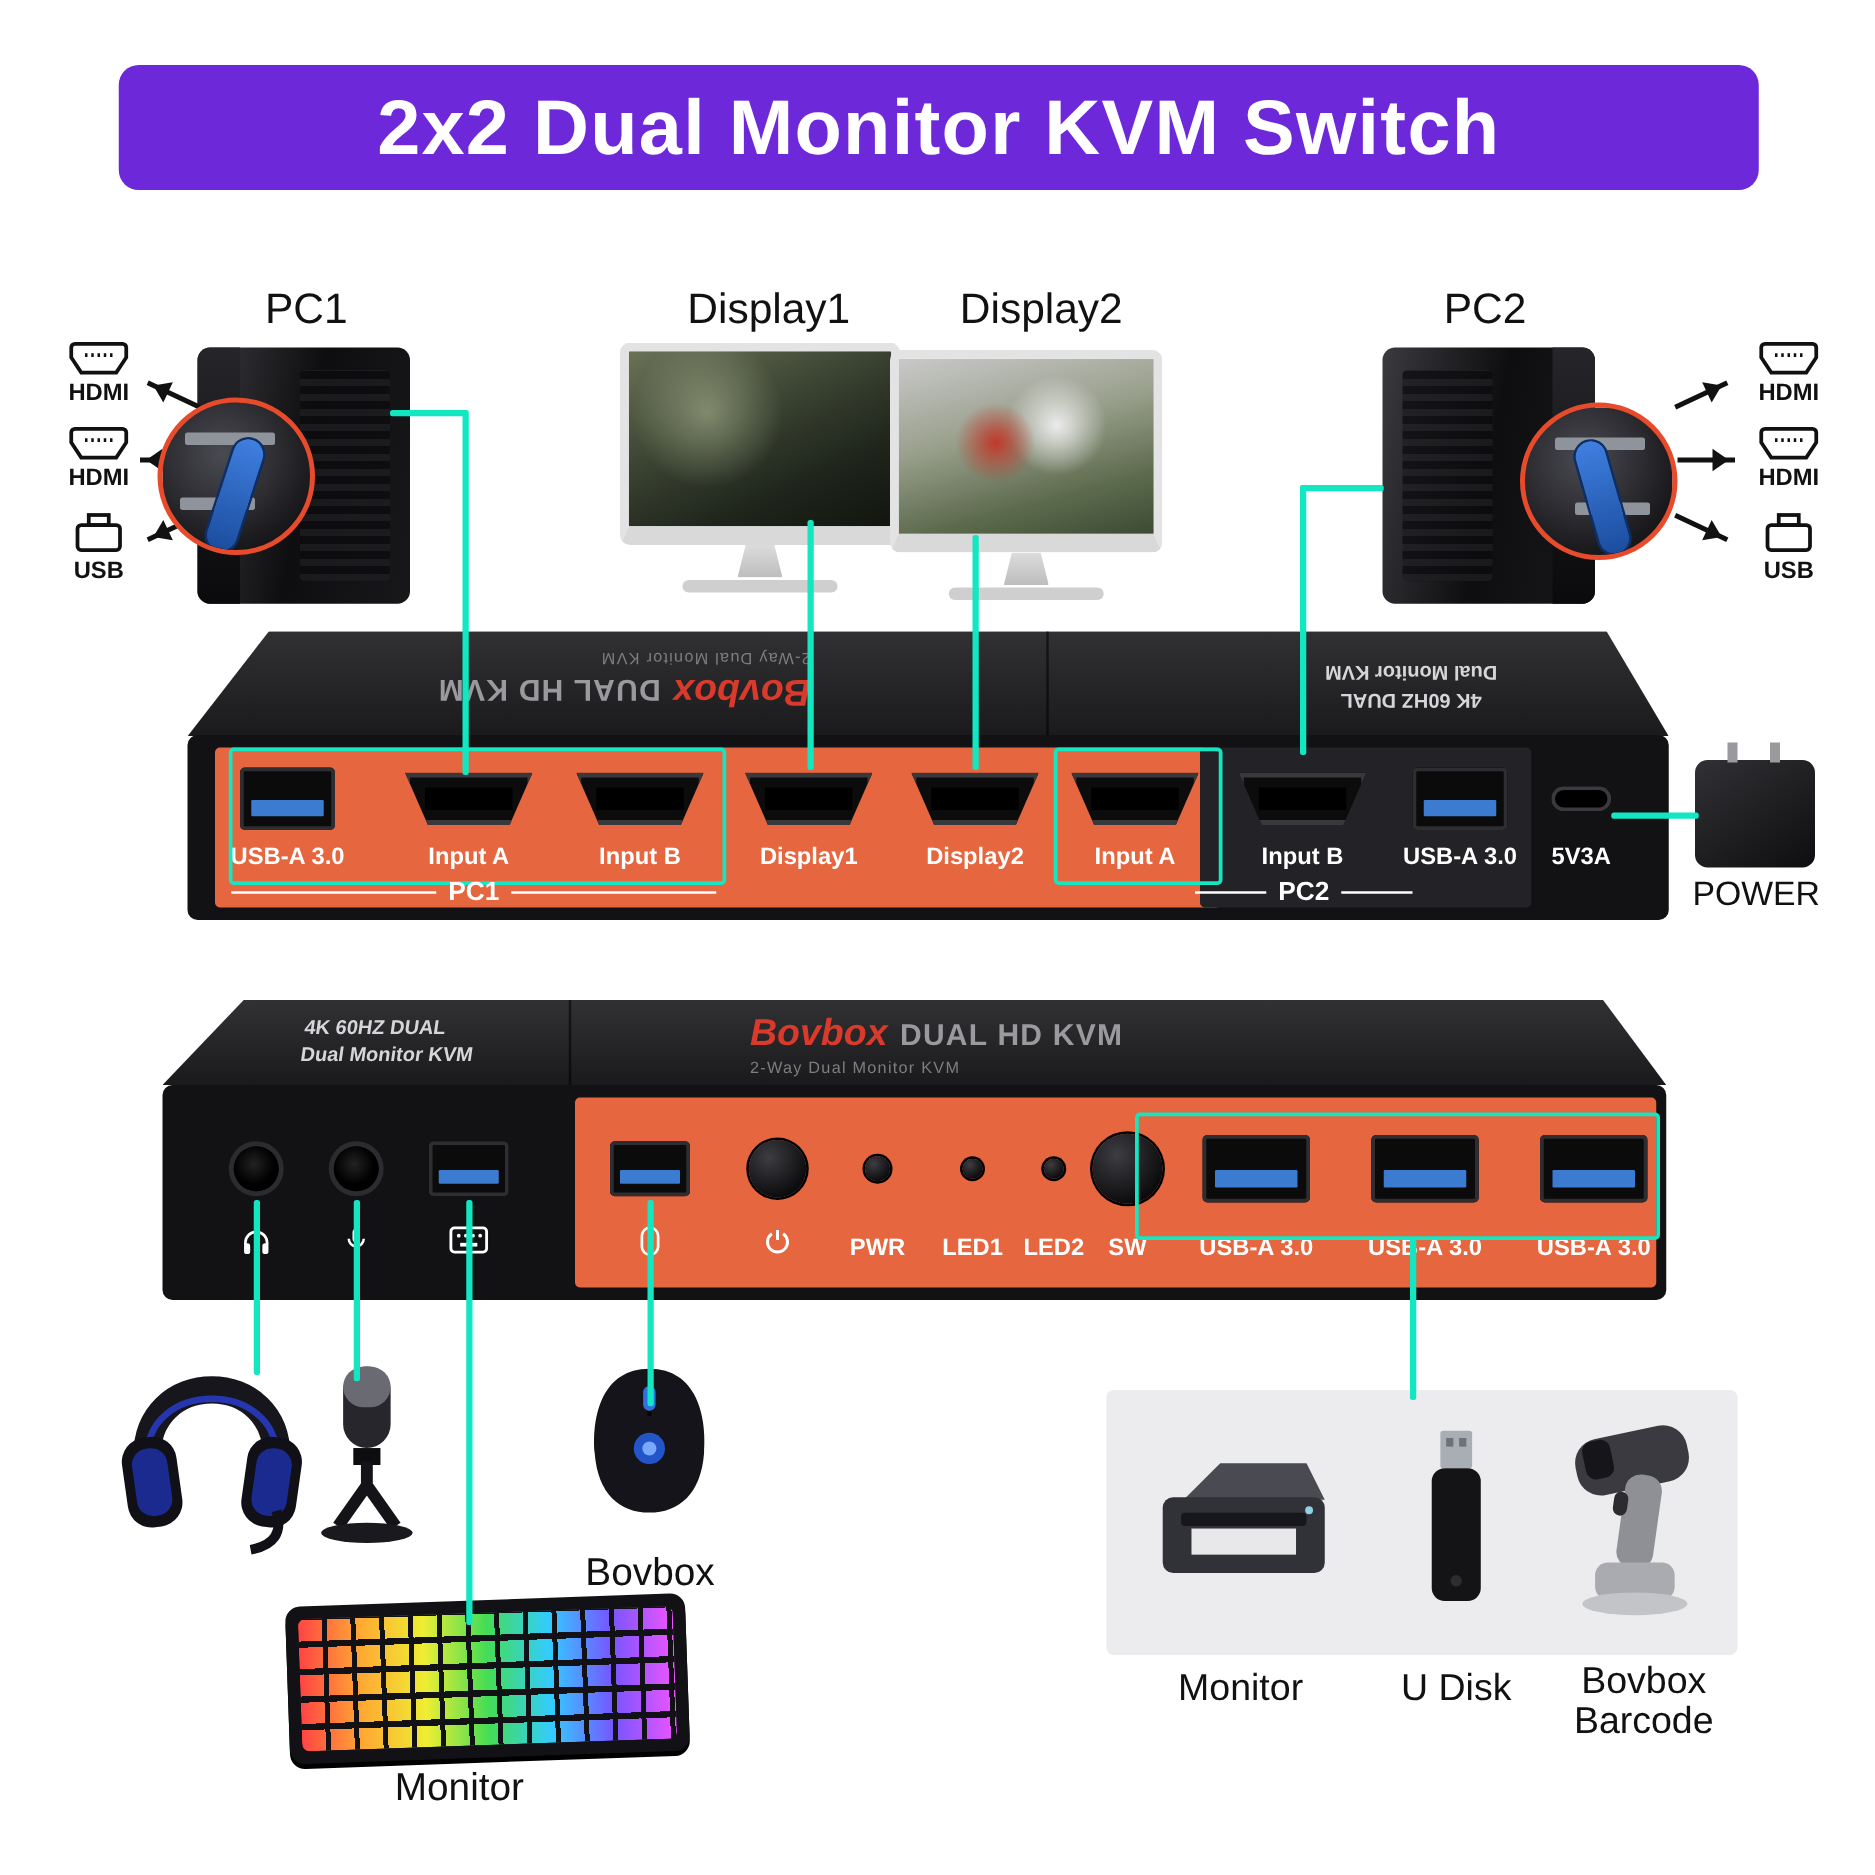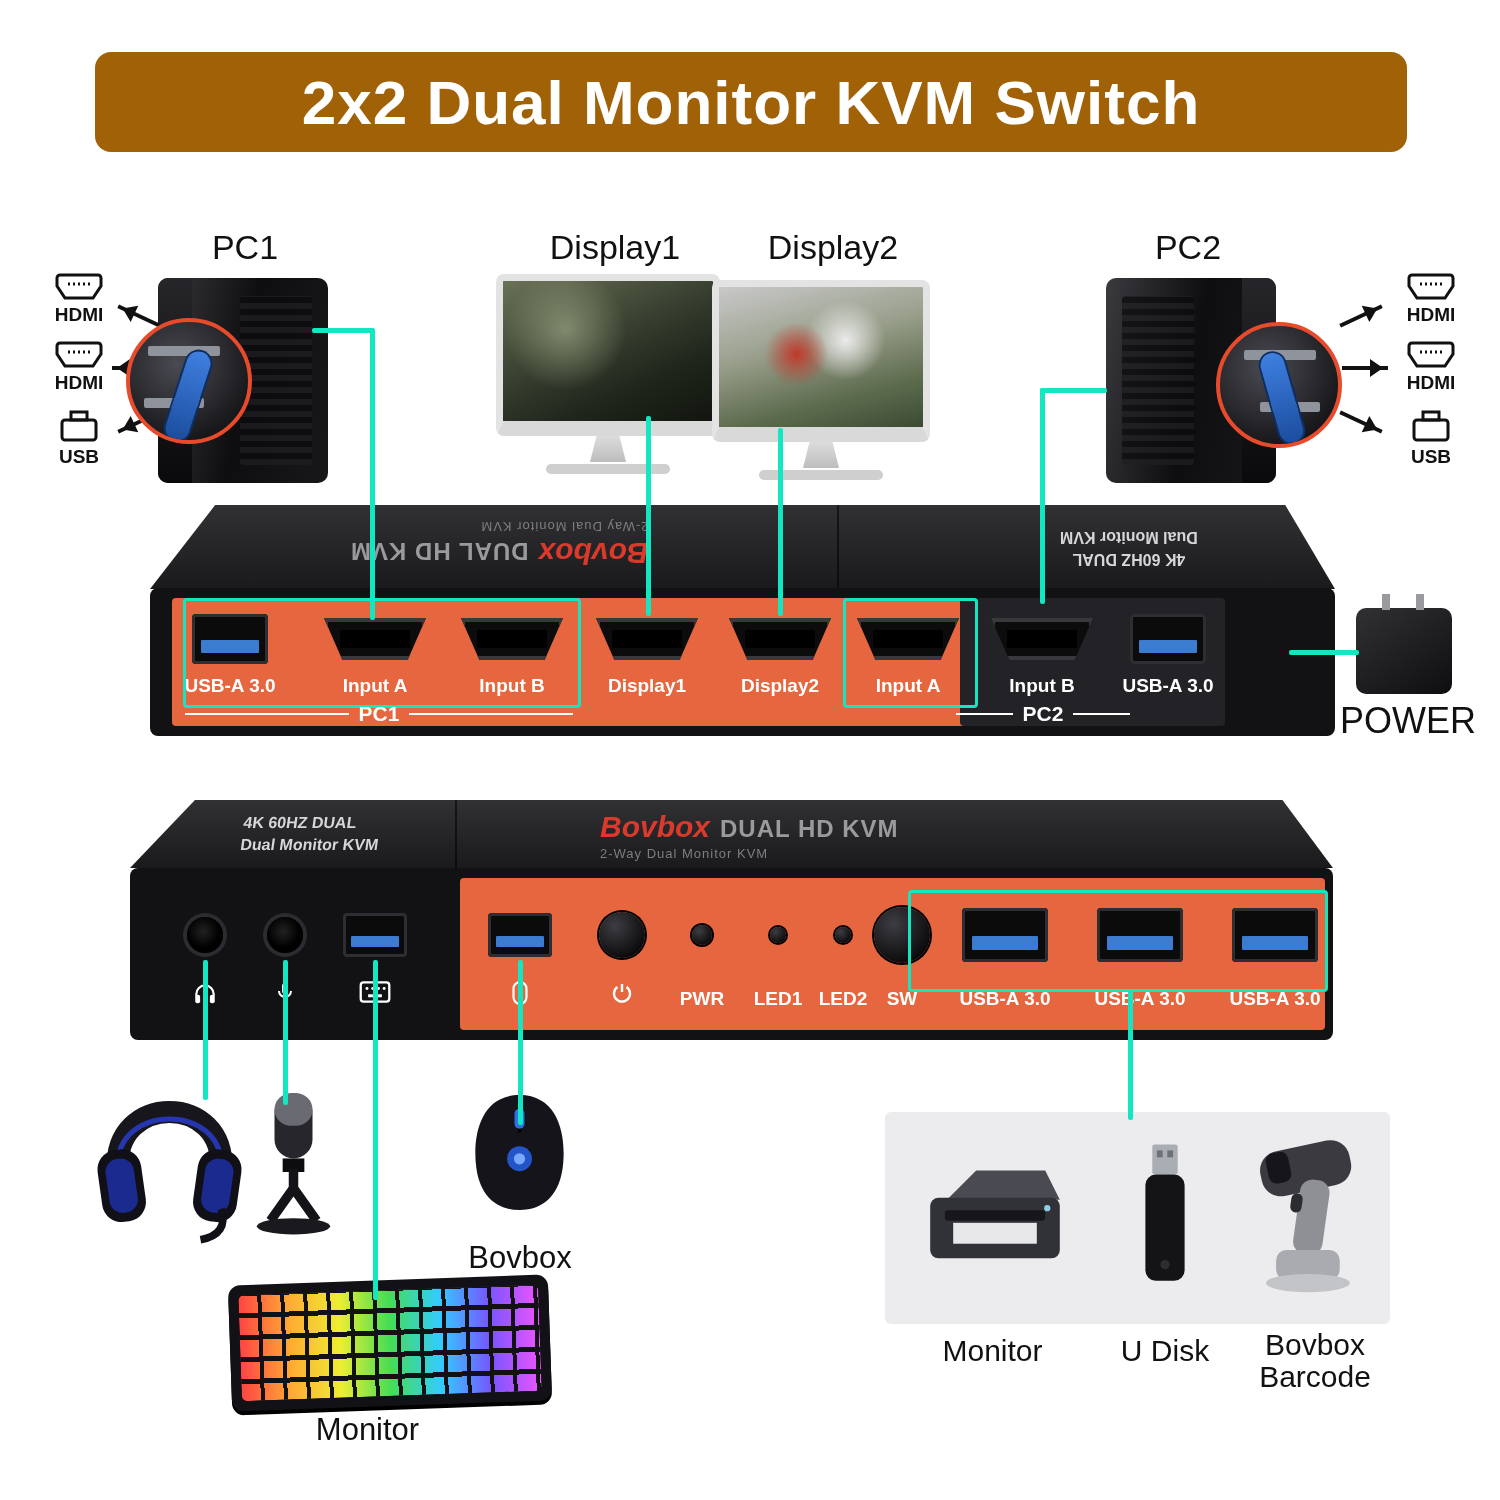--- a/index.html
+++ b/index.html
@@ -1,21 +1,21 @@
 <!DOCTYPE html>
 <html><head>
 <meta charset="utf-8">
 <style>
   html,body{margin:0;padding:0;background:#fff;}
   .canvas{position:relative;width:1500px;height:1500px;background:#fff;overflow:hidden;
           font-family:"Liberation Sans",sans-serif;color:#111;}
   .abs{position:absolute;}
 
   
-  .banner{position:absolute;left:95px;top:52px;width:1312px;height:100px;background:#a16207;
+  .banner{position:absolute;left:95px;top:52px;width:1312px;height:100px;background:#6d28d9;
           border-radius:16px;display:flex;align-items:center;justify-content:center;}
   .banner .t{color:#fff;font-size:62px;font-weight:800;letter-spacing:1px;}
 
   
   .toplabel{position:absolute;font-size:34px;color:#111;text-align:center;font-weight:500;}
   .biglabel{position:absolute;font-size:31px;color:#111;text-align:center;font-weight:500;}
 
   
   .io-stack{position:absolute;width:86px;display:flex;flex-direction:column;align-items:center;gap:14px;}
   .io-item{display:flex;flex-direction:column;align-items:center;gap:2px;}
@@ -275,38 +275,44 @@
       <div class="plabel">Input B</div>
     </div>
     <div class="pg" style="left:953px">
       <div class="port-holder">
           <div class="usb-port">
             <div class="usb-tab"></div>
           </div>
         </div>
       <div class="plabel">USB-A 3.0</div>
     </div>
+    <div class="pg" style="left:1050px">
+      <div class="port-holder">
+          <div class="usbc-port"></div>
+        </div>
+      <div class="plabel">5V3A</div>
+    </div>
 
     <div class="grp" style="left:35px;top:114px;width:388px">
       <div class="gline"></div>
       <div class="gtext">PC1</div>
       <div class="gline"></div>
     </div>
     <div class="grp" style="left:806px;top:114px;width:174px">
       <div class="gline"></div>
       <div class="gtext">PC2</div>
       <div class="gline"></div>
     </div>
   </div>
 
   <div class="adapter">
     <div class="prong" style="left:26px"></div>
     <div class="prong" style="left:60px"></div>
   </div>
-  <div class="toplabel" style="left:1340px;top:700px;width:130px;font-size:36px">POWER</div>
+  <div class="toplabel" style="left:1340px;top:700px;width:130px;font-size:27px">POWER</div>
 
   <div class="dev-top" style="left:130px;top:800px;width:1203px;height:68px;clip-path:polygon(5.4% 0,95.8% 0,100% 100%,0 100%)">
     <div class="seam" style="left:27%"></div>
     <div class="abs badge" style="left:112px;top:12px;transform:skewX(-8deg)">
       <div>4K 60HZ DUAL</div>
       <div>Dual Monitor KVM</div>
     </div>
     <div class="abs" style="left:470px;top:10px">
       <div class="brandline">
         <span class="brand-red">Bovbox</span>

